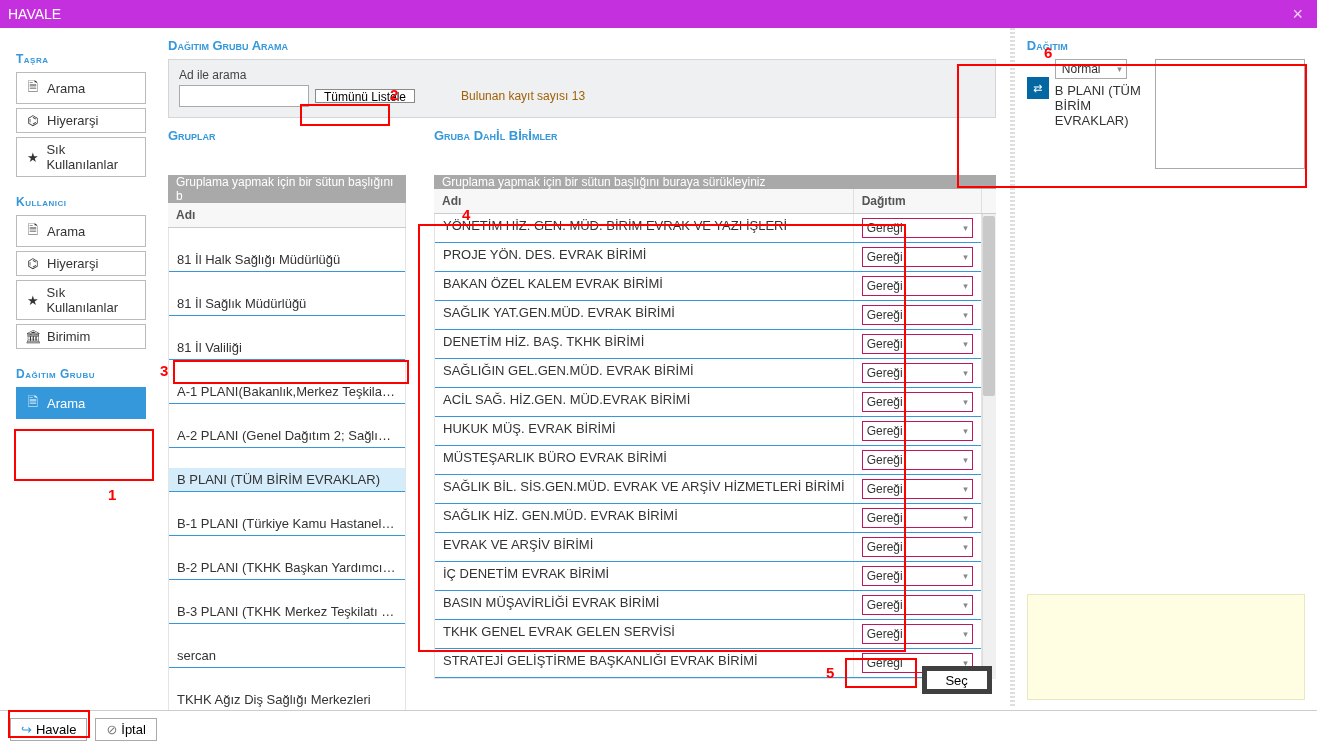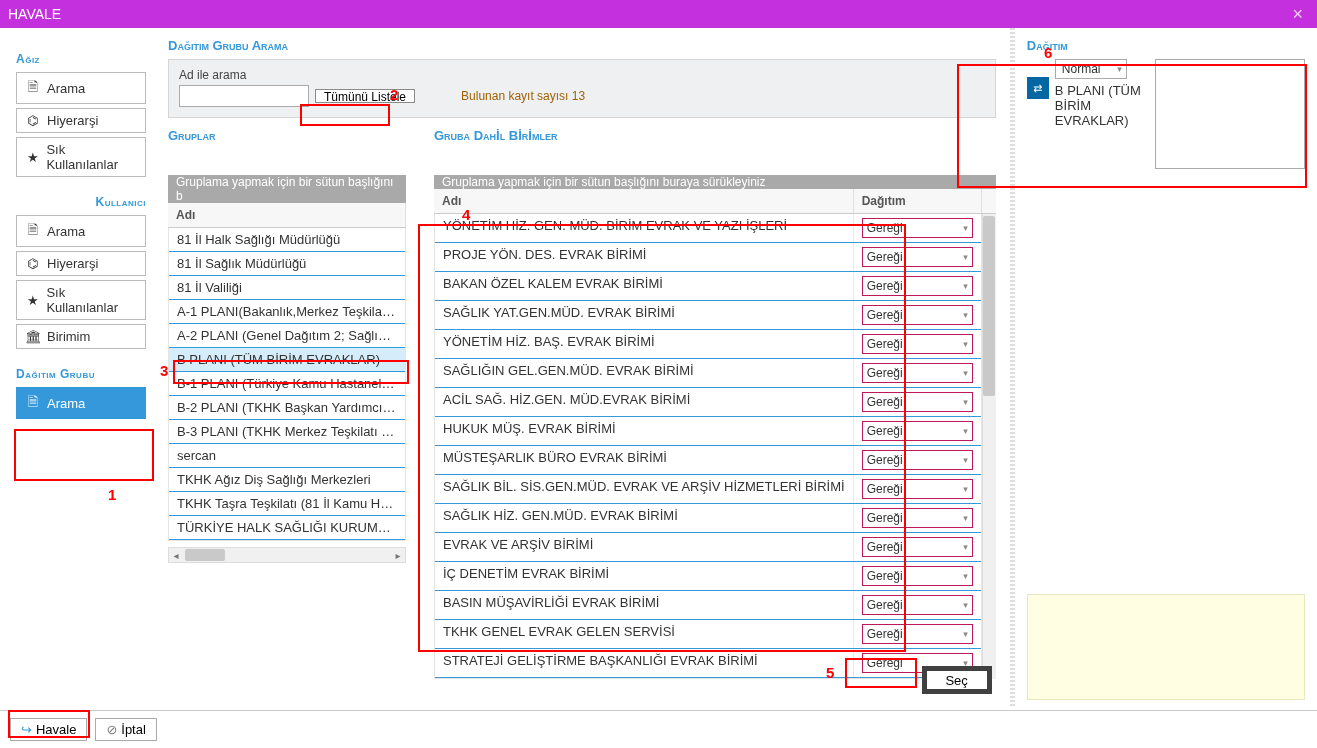--- a/index.html
+++ b/index.html
@@ -19,21 +19,21 @@
 .search-row { display: flex; align-items: center; gap: 6px; }
 .search-input { width: 130px; height: 22px; border: 1px solid #aaa; background: #fff; font-size: 12px; padding: 0 4px; }
 .list-all { background: #fff; border: 1px solid #8a8a8a; height: 14px; padding: 0 8px; font-size: 12px; cursor: pointer; }
 .count-txt { font-size: 12px; color: #a16207; margin-left: 40px; }
 .columns { display: flex; gap: 28px; }
 .panel { flex: 1; display: flex; flex-direction: column; }
 .grid-hint { background: #a9a9a9; color: #fff; font-size: 12px; padding: 0 8px; margin-top: 26px; }
 .grid-head { display: flex; border-bottom: 1px solid #ccc; }
 .grid-head .cell { background: #f7f7f7; color: #555; font-weight: 600; font-size: 12px; padding: 5px 8px; border-right: 1px solid #e0e0e0; }
 .grid-body { border: 1px solid #e4e4e4; border-top: none; }
-.grow { background: #fff; border-bottom: 1px solid #3498db; padding: 4px 8px; font-size: 13px; cursor: pointer; white-space: nowrap; overflow: hidden; text-overflow: ellipsis; }
+.grow { background: #fff; border-bottom: 1px solid #3498db; padding: 4px 8px; font-size: 13px; cursor: pointer; white-space: nowrap; overflow: hidden; text-overflow: ellipsis; margin-top: 20px; }
 .grow.selected { background: #d5ecfa; }
 .units-wrap { position: relative; }
 .units-scroll { position: relative; }
 .units-track { position: absolute; right: 0; top: 0; bottom: 0; width: 14px; background: #f0f0f0; border-left: 1px solid #ddd; }
 .units-thumb { position: absolute; right: 1px; top: 2px; width: 12px; height: 180px; background: #c9c9c9; border-radius: 2px; }
 .units-row { display: flex; border-bottom: 1px solid #3498db; background: #fff; }
 .units-row .ucell { padding: 4px 8px; font-size: 13px; white-space: nowrap; overflow: hidden; text-overflow: ellipsis; }
 .ucell.name { flex: 1; }
 .ucell.dist { width: 128px; border-left: 1px solid #e9e9e9; display: flex; align-items: center; }
 .dd { flex: 1; border: 1px solid #be185d; background: #fff; height: 20px; font-size: 12px; padding: 0 16px 0 4px; display: flex; align-items: center; position: relative; cursor: pointer; }
@@ -64,35 +64,35 @@
 <body>
 
 <div class="titlebar">
   <span>HAVALE</span>
   <span class="close-x">×</span>
 </div>
 
 <div class="main">
 
   <div class="sidebar">
-    <div class="side-section-title">Ağız</div>
+    <div class="side-section-title">Taşra</div>
     <div class="side-btn">
       <span class="side-ico">🗎</span>
       <span>Arama</span>
     </div>
     <div class="side-btn">
       <span class="side-ico">⌬</span>
       <span>Hiyerarşi</span>
     </div>
     <div class="side-btn">
       <span class="side-ico">★</span>
       <span>Sık Kullanılanlar</span>
     </div>
 
-    <div class="side-section-title" style="margin-top:18px;text-align:right;">Kullanıcı</div>
+    <div class="side-section-title" style="margin-top:18px;">Kullanıcı</div>
     <div class="side-btn">
       <span class="side-ico">🗎</span>
       <span>Arama</span>
     </div>
     <div class="side-btn">
       <span class="side-ico">⌬</span>
       <span>Hiyerarşi</span>
     </div>
     <div class="side-btn">
       <span class="side-ico">★</span>
@@ -179,21 +179,21 @@
                   <div class="dd">Gereği</div>
                 </div>
               </div>
               <div class="units-row">
                 <div class="ucell name">SAĞLIK YAT.GEN.MÜD. EVRAK BİRİMİ</div>
                 <div class="ucell dist">
                   <div class="dd">Gereği</div>
                 </div>
               </div>
               <div class="units-row">
-                <div class="ucell name">YÖNETİM HİZ. BAŞ. EVRAK BİRİMİ</div>
+                <div class="ucell name">DENETİM HİZ. BAŞ. TKHK BİRİMİ</div>
                 <div class="ucell dist">
                   <div class="dd">Gereği</div>
                 </div>
               </div>
               <div class="units-row">
                 <div class="ucell name">SAĞLIĞIN GEL.GEN.MÜD. EVRAK BİRİMİ</div>
                 <div class="ucell dist">
                   <div class="dd">Gereği</div>
                 </div>
               </div>

